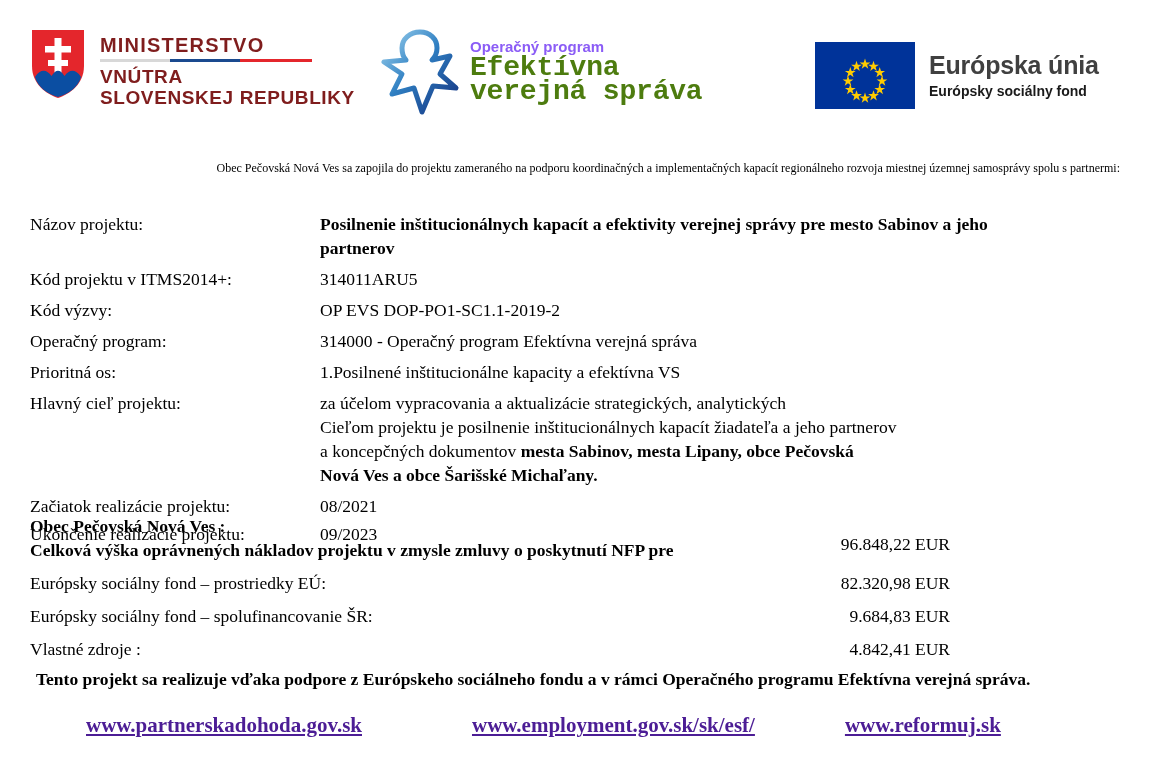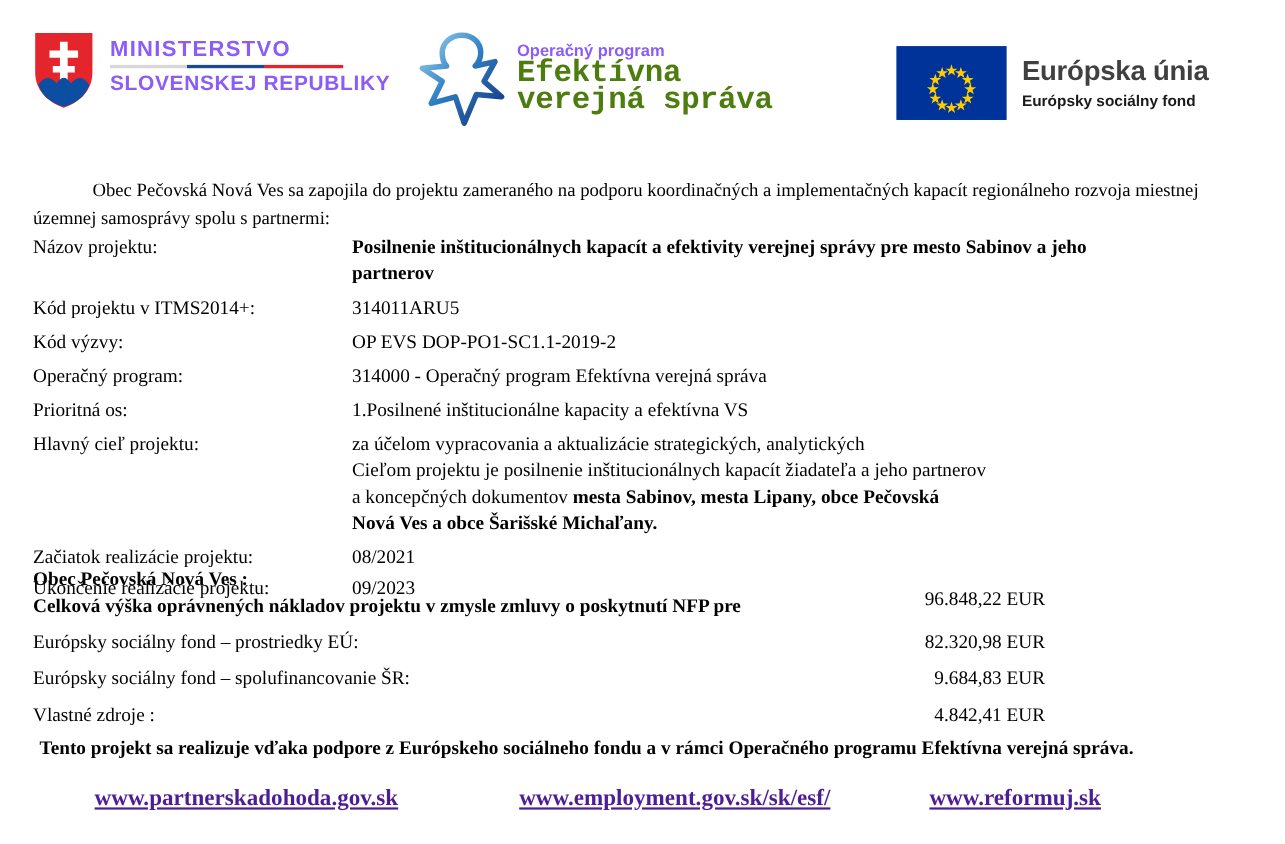--- a/index.html
+++ b/index.html
@@ -33,21 +33,21 @@
   }
   .sk-crest {
     width: 56px;
     height: 72px;
     position: relative;
   }
   .crest-text {
     margin-left: 14px;
     margin-top: 6px;
     font-family: "Liberation Sans", sans-serif;
-    color: #8b5cf6;
+    color: #7f1d1d;
     font-weight: bold;
     letter-spacing: .4px;
   }
   .crest-text .l1 {
     font-size: 20px;
     line-height: 22px;
     letter-spacing: 1.2px;
   }
   .crest-rule {
     width: 212px; height: 3px;
@@ -119,23 +119,23 @@
     color: #1a1a1a;
     line-height: 18px;
     margin-top: 3px;
   }
 
   
   .intro {
     position: absolute;
     left: 30px; top: 143px;
     width: 1090px;
-    font-size: 17px;
+    font-size: 12px;
     line-height: 26px;
-    text-align: left;
+    text-align: right;
   }
   .intro .indent { display: inline-block; width: 54px; }
 
   .details {
     position: absolute;
     left: 30px; top: 212px;
     width: 1000px;
   }
   .row {
     display: flex;
@@ -220,20 +220,21 @@
         <path d="M5 49 C11 40 17 42 21.5 48 C26 41 30 41 34.5 48 C39 42 45 40 51 49 C48 60 38 66 28 69 C18 66 8 60 5 49 Z" fill="#0b4ea2"></path>
       </svg>
     </div>
     <div class="crest-text">
       <div class="l1">MINISTERSTVO</div>
       <div class="crest-rule">
           <i class="w"></i>
           <i class="b"></i>
           <i class="r"></i>
         </div>
+      <div class="l2">VNÚTRA</div>
       <div class="l3">SLOVENSKEJ REPUBLIKY</div>
     </div>
   </div>
 
   <div class="logo-op">
     <div class="op-mark">
       <svg width="84" height="92" viewBox="0 0 84 92">
         <defs>
           <linearGradient id="opgrad" x1="0" y1="0" x2="1" y2="1">
             <stop offset="0%" stop-color="#9fd4ef"></stop>

